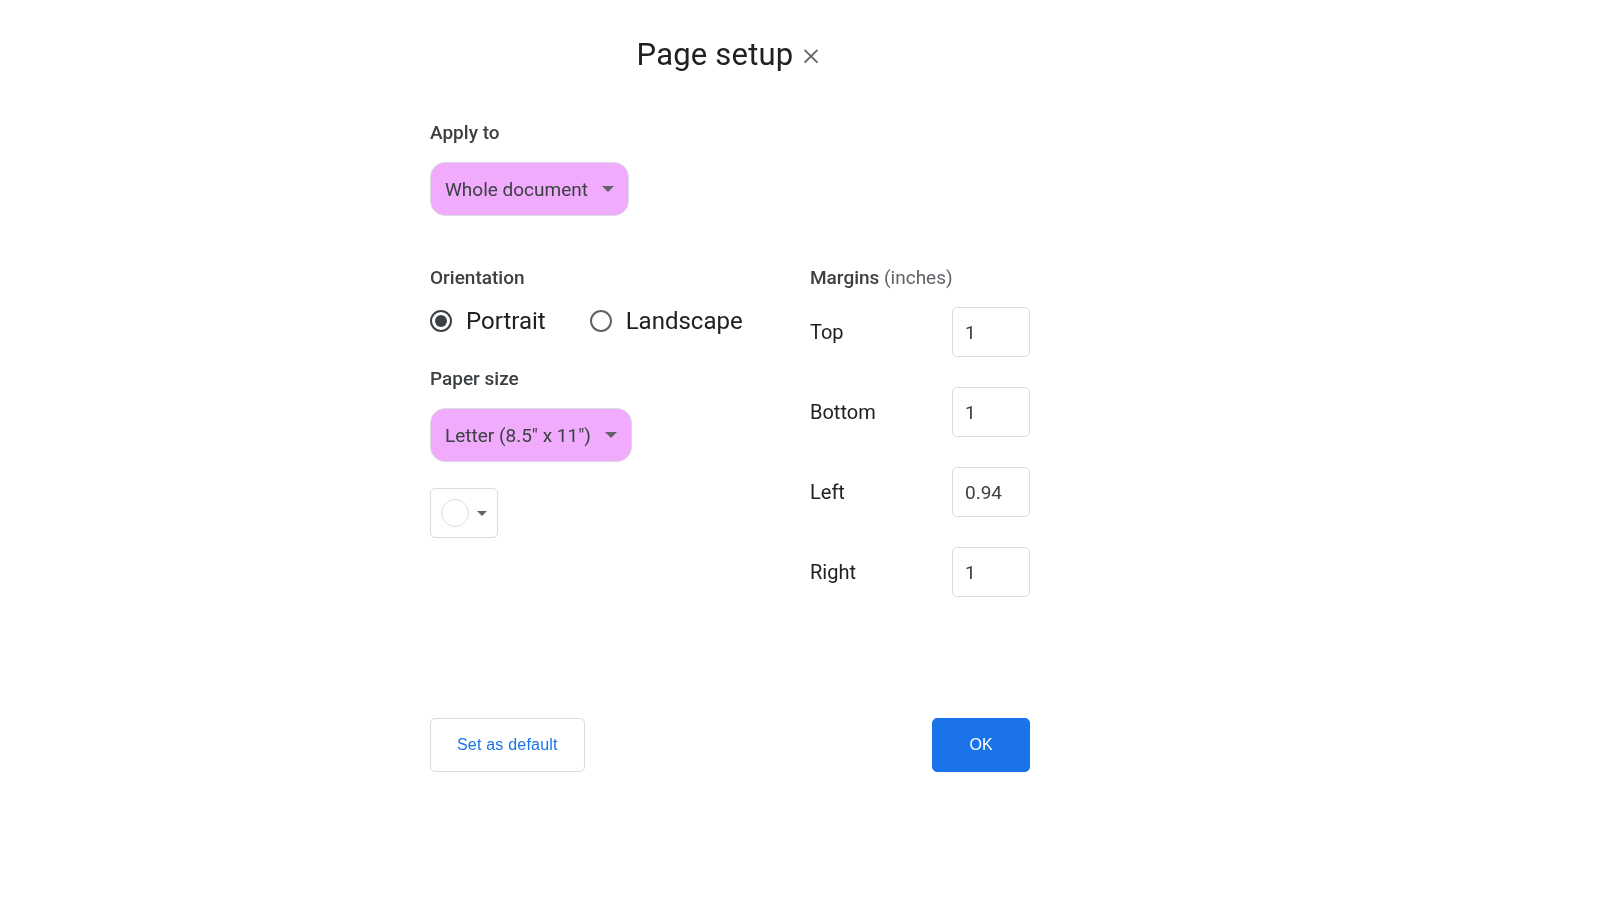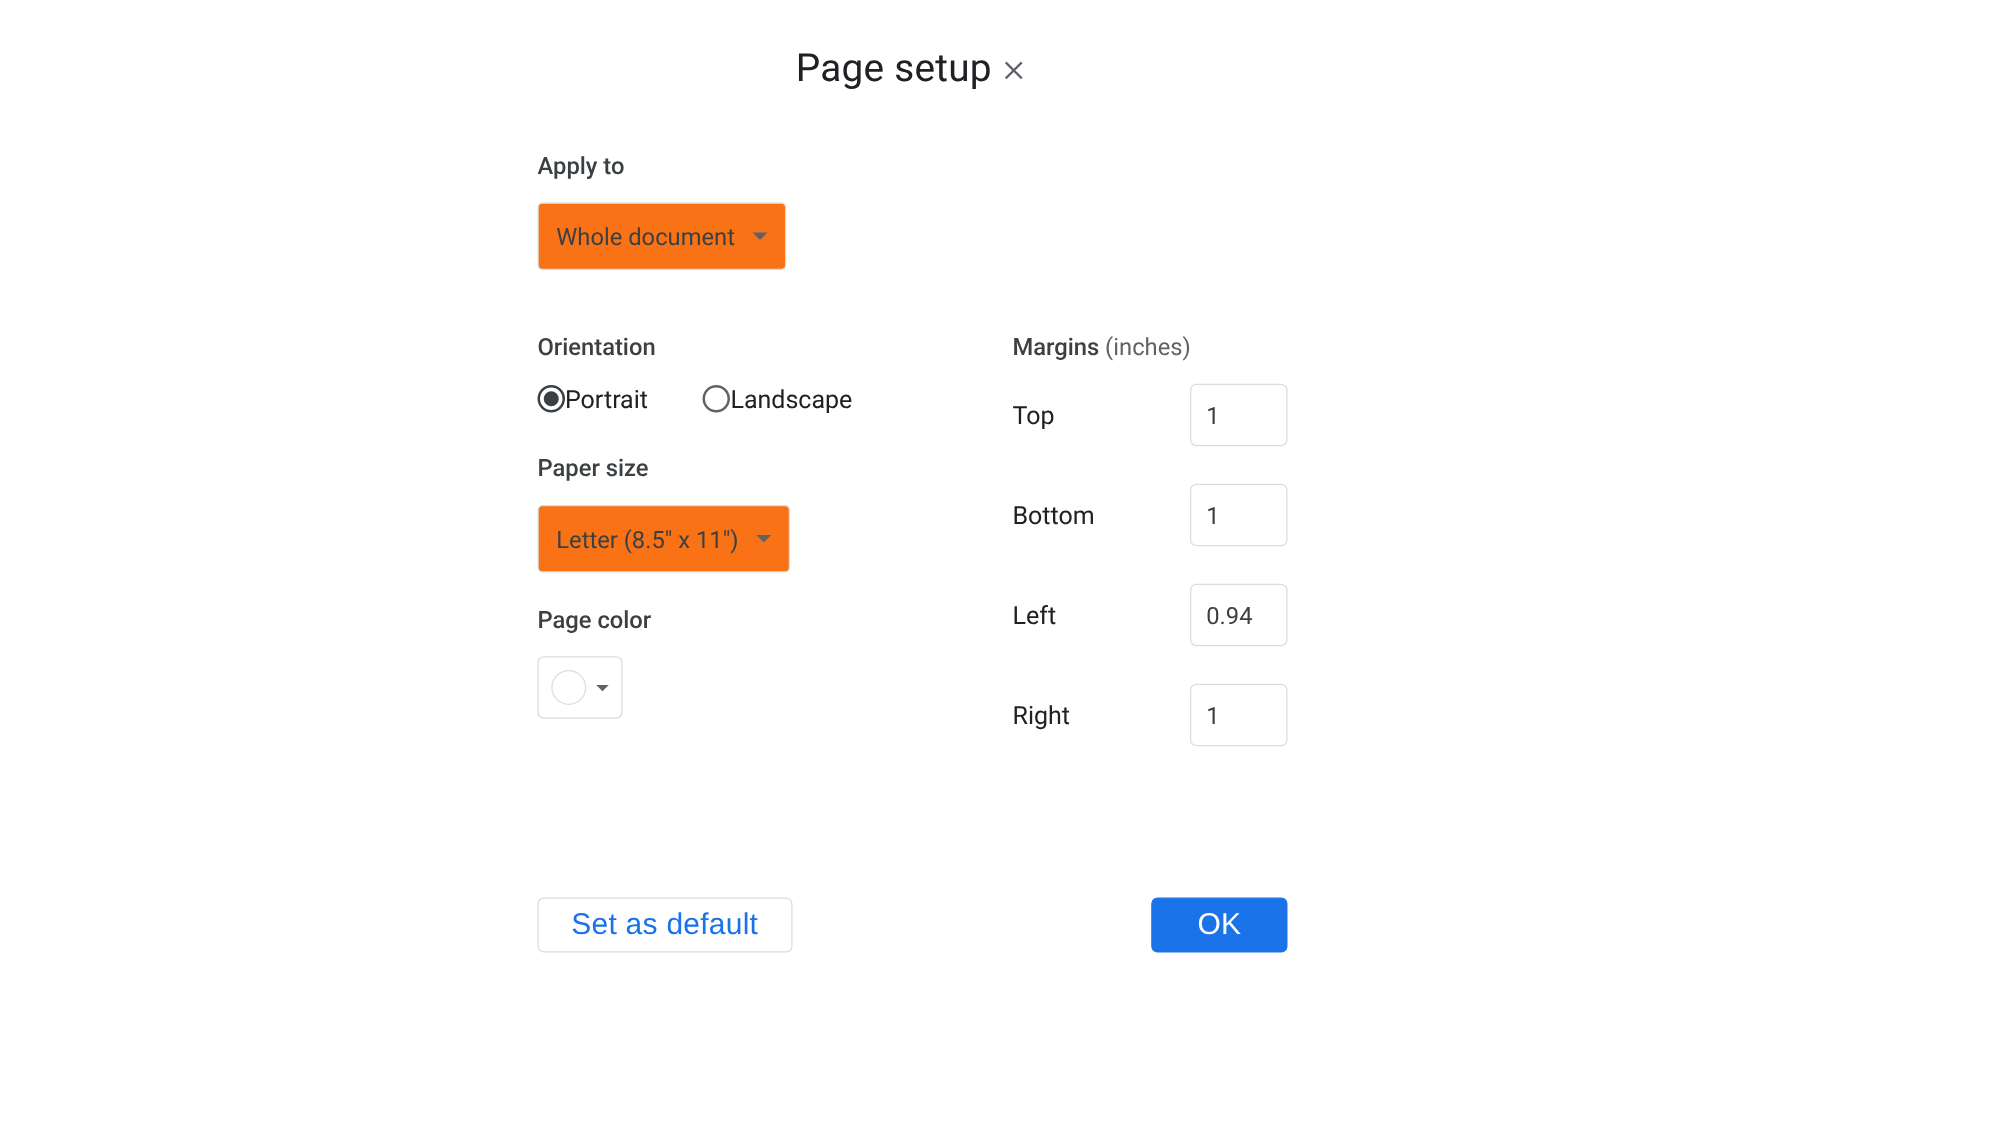--- a/index.html
+++ b/index.html
@@ -61,26 +61,26 @@
   .section-label .muted {
     font-weight: 400;
     color: var(--text-muted);
   }
 
   .select-like {
     display: inline-flex;
     align-items: center;
     gap: 10px;
     border: 1px solid var(--border);
-    border-radius: 4px;
+    border-radius: 15px;
     padding: 4px 14px;
     height: 54px;
     font-size: 19px;
     color: #3c4043;
-    background: #f97316;
+    background: #f0abfc;
     cursor: pointer;
   }
   .select-like .caret {
     display: inline-block;
     width: 0; height: 0;
     border-left: 6px solid transparent;
     border-right: 6px solid transparent;
     border-top: 6px solid #5f6368;
     margin-left: 4px;
   }
@@ -95,21 +95,22 @@
 
   .radio-row {
     display: flex;
     gap: 44px;
     align-items: center;
     margin-bottom: 32px;
   }
   .radio {
     display: inline-flex;
     align-items: center;
-    font-size: 20px;
+    gap: 14px;
+    font-size: 24px;
     color: var(--text-dark);
     cursor: pointer;
   }
   .radio .ring {
     width: 22px; height: 22px;
     border: 2px solid #5f6368;
     border-radius: 50%;
     display: inline-flex;
     align-items: center;
     justify-content: center;
@@ -169,23 +170,23 @@
 
   .footer {
     position: absolute;
     left: 430px;
     top: 718px;
     width: 600px;
     display: flex;
     align-items: center;
   }
   .btn {
-    height: 44px;
+    height: 54px;
     border-radius: 5px;
-    font-size: 24px;
+    font-size: 16px;
     display: inline-flex;
     align-items: center;
     justify-content: center;
     cursor: pointer;
     border: 1px solid var(--border);
     background: #fff;
     padding: 0 26px;
     color: var(--primary);
     font-weight: 500;
     letter-spacing: 0.2px;
@@ -244,21 +245,20 @@
 
       <div class="block">
         <div class="section-label">Paper size</div>
         <div class="select-like">
           <span>Letter (8.5" x 11")</span>
           <span class="caret"></span>
         </div>
       </div>
 
       <div class="block">
-        <div class="section-label">Page color</div>
         <div class="color-swatch">
           <span class="circle" style="background:#ffffff;border:1px solid #dadce0;"></span>
           <span class="caret"></span>
         </div>
       </div>
 
     </div>
 
     <div class="col-right">
       <div class="section-label">

